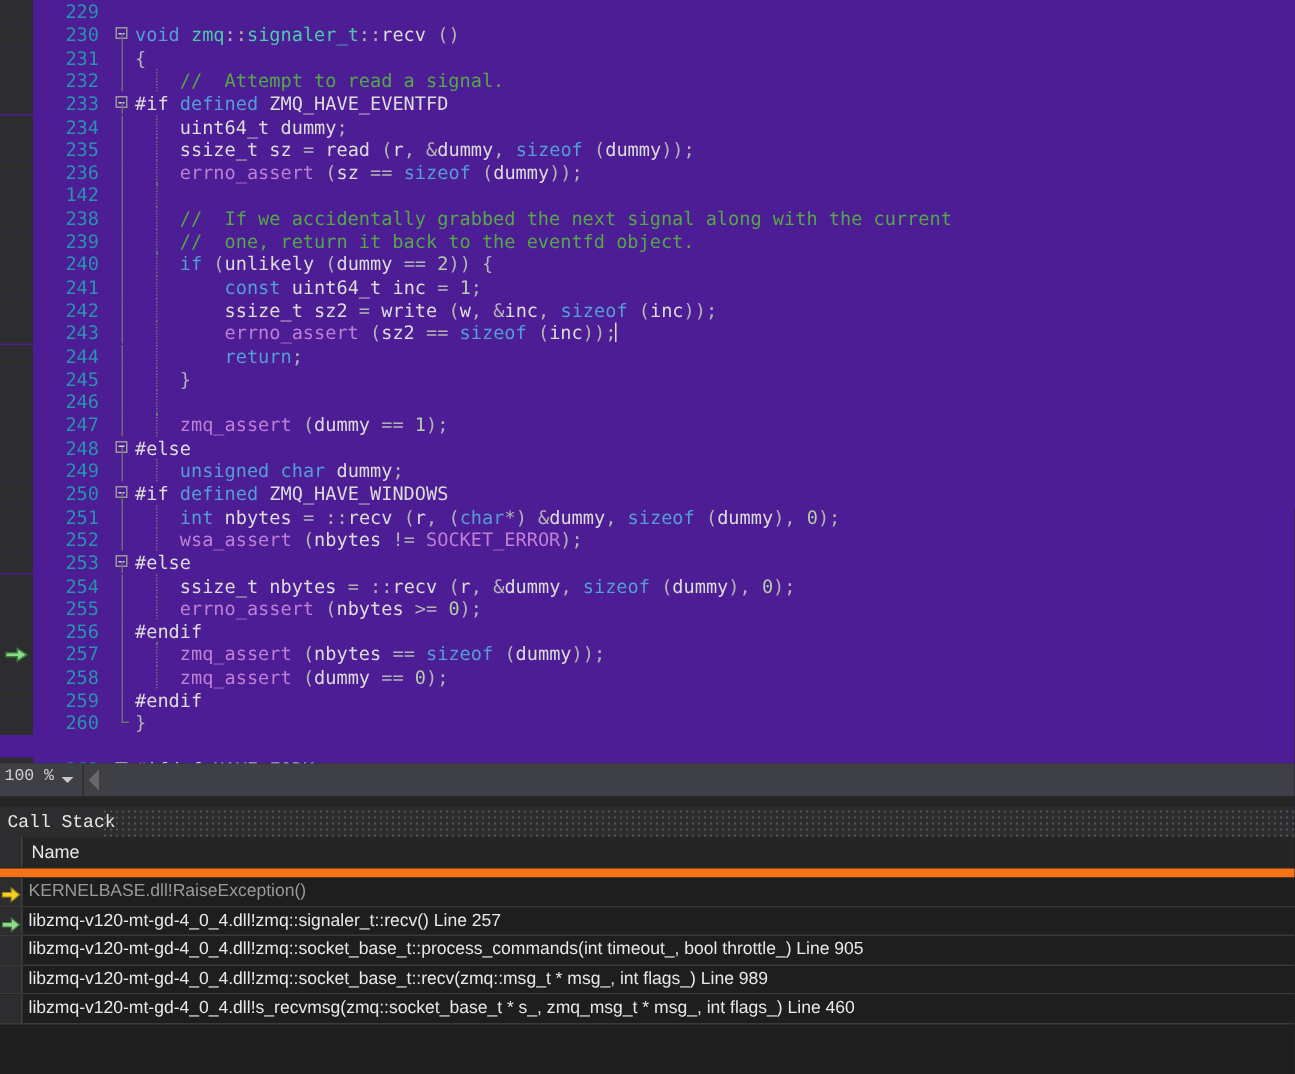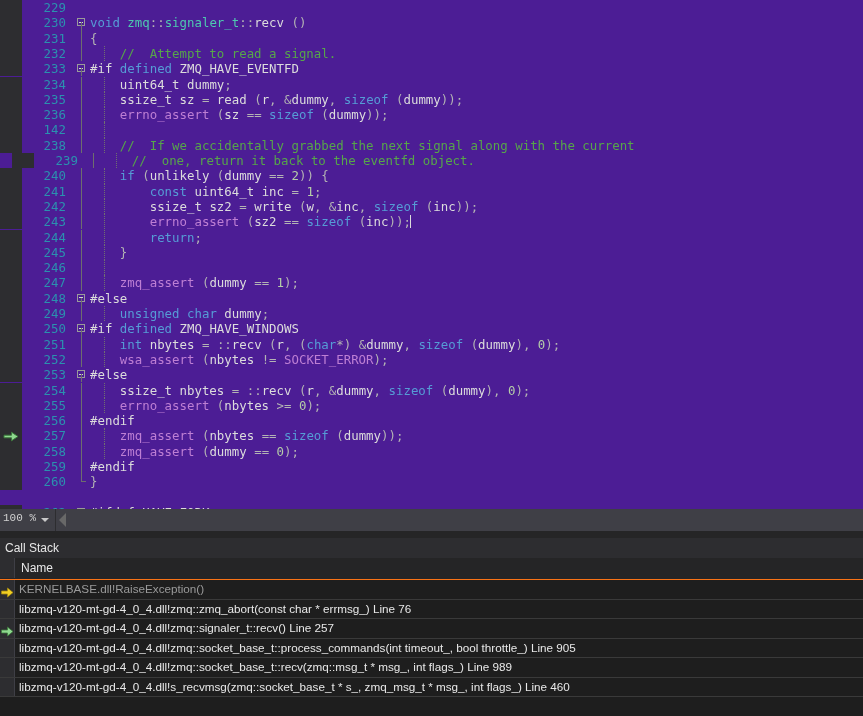--- a/index.html
+++ b/index.html
@@ -210,21 +210,21 @@
     width: 863px;
     height: 20px;
     background: #2d2d30;
   }
   #cs-title {
     position: absolute;
     left: 5px;
     top: 3px;
     font-size: 12px;
     color: #e6e6e6;
-    font-family: Liberation Sans, sans-serif;
+    font-family: Liberation Mono, monospace;
   }
   #cs-dots {
     position: absolute;
     left: 68px;
     top: 0px;
     right: 0;
     height: 20px;
     background-image: radial-gradient(#5a5a5a 0.6px, transparent 0.7px);
     background-size: 4px 4px;
     background-position: 0 5px;
@@ -235,21 +235,21 @@
     left: 0;
     top: 20px;
     width: 863px;
     height: 158px;
     background: #1e1e1e;
   }
   .cs-colhead {
     position: relative;
     height: 21px;
     background: #252526;
-    border-bottom: 1px solid #f97316;
+    border-bottom: 6px solid #f97316;
   }
   .cs-colhead .marker-col {
     position: absolute;
     left: 0; top: 0;
     width: 15px;
     height: 20px;
     background: #2d2d30;
     border-right: 1px solid #3f3f46;
     box-sizing: border-box;
   }
@@ -302,21 +302,21 @@
       <div class="line" style="top:0px;position:absolute;left:0;width:863px"><span class="ind-margin"></span><span class="gutter">229</span><span class="fold"></span><span class="txt"></span></div>
       <div class="line" style="top:15.3px;position:absolute;left:0;width:863px"><span class="ind-margin"></span><span class="gutter">230</span><span class="fold"><span class="fold-box"></span><span class="fold-line half-top"></span></span><span class="txt"><span class="t-key">void</span> <span class="t-type">zmq</span><span class="t-op">::</span><span class="t-type">signaler_t</span><span class="t-op">::</span><span class="t-plain">recv</span> <span class="t-op">()</span></span></div>
       <div class="line" style="top:30.6px;position:absolute;left:0;width:863px"><span class="ind-margin"></span><span class="gutter">231</span><span class="fold"><span class="fold-line"></span></span><span class="txt"><span class="t-op">{</span></span></div>
       <div class="line" style="top:45.900000000000006px;position:absolute;left:0;width:863px"><span class="ind-margin"></span><span class="gutter">232</span><span class="fold"><span class="fold-line"></span></span><span class="iguide" style="left:104px"></span><span class="txt">    <span class="t-cmt">//  Attempt to read a signal.</span></span></div>
       <div class="line" style="top:61.2px;position:absolute;left:0;width:863px"><span class="ind-margin"></span><span class="gutter">233</span><span class="fold"><span class="fold-box"></span><span class="fold-line half-top"></span></span><span class="txt"><span class="t-pp">#if</span> <span class="t-key">defined</span> <span class="t-plain">ZMQ_HAVE_EVENTFD</span></span></div>
       <div class="line" style="top:76.5px;position:absolute;left:0;width:863px"><span class="ind-margin"></span><span class="gutter">234</span><span class="fold"><span class="fold-line"></span></span><span class="iguide" style="left:104px"></span><span class="txt">    <span class="t-plain">uint64_t</span> <span class="t-plain">dummy</span><span class="t-op">;</span></span></div>
       <div class="line" style="top:91.80000000000001px;position:absolute;left:0;width:863px"><span class="ind-margin"></span><span class="gutter">235</span><span class="fold"><span class="fold-line"></span></span><span class="iguide" style="left:104px"></span><span class="txt">    <span class="t-plain">ssize_t</span> <span class="t-plain">sz</span> <span class="t-op">=</span> <span class="t-plain">read</span> <span class="t-op">(</span><span class="t-plain">r</span><span class="t-op">,</span> <span class="t-op">&amp;</span><span class="t-plain">dummy</span><span class="t-op">,</span> <span class="t-key">sizeof</span> <span class="t-op">(</span><span class="t-plain">dummy</span><span class="t-op">));</span></span></div>
       <div class="line" style="top:107.10000000000001px;position:absolute;left:0;width:863px"><span class="ind-margin"></span><span class="gutter">236</span><span class="fold"><span class="fold-line"></span></span><span class="iguide" style="left:104px"></span><span class="txt">    <span class="t-macro">errno_assert</span> <span class="t-op">(</span><span class="t-plain">sz</span> <span class="t-op">==</span> <span class="t-key">sizeof</span> <span class="t-op">(</span><span class="t-plain">dummy</span><span class="t-op">));</span></span></div>
       <div class="line" style="top:122.4px;position:absolute;left:0;width:863px"><span class="ind-margin"></span><span class="gutter">142</span><span class="fold"><span class="fold-line"></span></span><span class="iguide" style="left:104px"></span><span class="txt"></span></div>
       <div class="line" style="top:137.70000000000002px;position:absolute;left:0;width:863px"><span class="ind-margin"></span><span class="gutter">238</span><span class="fold"><span class="fold-line"></span></span><span class="iguide" style="left:104px"></span><span class="txt">    <span class="t-cmt">//  If we accidentally grabbed the next signal along with the current</span></span></div>
-      <div class="line" style="top:153px;position:absolute;left:12px;width:746px"><span class="ind-margin"></span><span class="gutter">239</span><span class="fold"><span class="fold-line"></span></span><span class="iguide" style="left:104px"></span><span class="txt">    <span class="t-cmt">//  one, return it back to the eventfd object.</span></span></div>
+      <div class="line" style="top:153px;position:absolute;left:0;width:746px"><span class="ind-margin"></span><span class="gutter">239</span><span class="fold"><span class="fold-line"></span></span><span class="iguide" style="left:104px"></span><span class="txt">    <span class="t-cmt">//  one, return it back to the eventfd object.</span></span></div>
       <div class="line" style="top:168.3px;position:absolute;left:0;width:863px"><span class="ind-margin"></span><span class="gutter">240</span><span class="fold"><span class="fold-line"></span></span><span class="iguide" style="left:104px"></span><span class="txt">    <span class="t-key">if</span> <span class="t-op">(</span><span class="t-plain">unlikely</span> <span class="t-op">(</span><span class="t-plain">dummy</span> <span class="t-op">==</span> <span class="t-num">2</span><span class="t-op">))</span> <span class="t-op">{</span></span></div>
       <div class="line" style="top:183.60000000000002px;position:absolute;left:0;width:863px"><span class="ind-margin"></span><span class="gutter">241</span><span class="fold"><span class="fold-line"></span></span><span class="iguide" style="left:104px"></span><span class="txt">        <span class="t-key">const</span> <span class="t-plain">uint64_t</span> <span class="t-plain">inc</span> <span class="t-op">=</span> <span class="t-num">1</span><span class="t-op">;</span></span></div>
       <div class="line" style="top:198.9px;position:absolute;left:0;width:863px"><span class="ind-margin"></span><span class="gutter">242</span><span class="fold"><span class="fold-line"></span></span><span class="iguide" style="left:104px"></span><span class="txt">        <span class="t-plain">ssize_t</span> <span class="t-plain">sz2</span> <span class="t-op">=</span> <span class="t-plain">write</span> <span class="t-op">(</span><span class="t-plain">w</span><span class="t-op">,</span> <span class="t-op">&amp;</span><span class="t-plain">inc</span><span class="t-op">,</span> <span class="t-key">sizeof</span> <span class="t-op">(</span><span class="t-plain">inc</span><span class="t-op">));</span></span></div>
       <div class="line" style="top:214.20000000000002px;position:absolute;left:0;width:863px"><span class="ind-margin"></span><span class="gutter">243</span><span class="fold"><span class="fold-line"></span></span><span class="iguide" style="left:104px"></span><span class="txt">        <span class="t-macro">errno_assert</span> <span class="t-op">(</span><span class="t-plain">sz2</span> <span class="t-op">==</span> <span class="t-key">sizeof</span> <span class="t-op">(</span><span class="t-plain">inc</span><span class="t-op">));</span><span class="caret"></span></span></div>
       <div class="line" style="top:229.5px;position:absolute;left:0;width:863px"><span class="ind-margin"></span><span class="gutter">244</span><span class="fold"><span class="fold-line"></span></span><span class="iguide" style="left:104px"></span><span class="txt">        <span class="t-key">return</span><span class="t-op">;</span></span></div>
       <div class="line" style="top:244.8px;position:absolute;left:0;width:863px"><span class="ind-margin"></span><span class="gutter">245</span><span class="fold"><span class="fold-line"></span></span><span class="iguide" style="left:104px"></span><span class="txt">    <span class="t-op">}</span></span></div>
       <div class="line" style="top:260.1px;position:absolute;left:0;width:863px"><span class="ind-margin"></span><span class="gutter">246</span><span class="fold"><span class="fold-line"></span></span><span class="iguide" style="left:104px"></span><span class="txt"></span></div>
       <div class="line" style="top:275.40000000000003px;position:absolute;left:0;width:863px"><span class="ind-margin"></span><span class="gutter">247</span><span class="fold"><span class="fold-line"></span></span><span class="iguide" style="left:104px"></span><span class="txt">    <span class="t-macro">zmq_assert</span> <span class="t-op">(</span><span class="t-plain">dummy</span> <span class="t-op">==</span> <span class="t-num">1</span><span class="t-op">);</span></span></div>
       <div class="line" style="top:290.7px;position:absolute;left:0;width:863px"><span class="ind-margin"></span><span class="gutter">248</span><span class="fold"><span class="fold-box"></span><span class="fold-line half-top"></span></span><span class="txt"><span class="t-pp">#else</span></span></div>
       <div class="line" style="top:306px;position:absolute;left:0;width:863px"><span class="ind-margin"></span><span class="gutter">249</span><span class="fold"><span class="fold-line"></span></span><span class="iguide" style="left:104px"></span><span class="txt">    <span class="t-key">unsigned</span> <span class="t-key">char</span> <span class="t-plain">dummy</span><span class="t-op">;</span></span></div>
@@ -361,24 +361,20 @@
     <div id="cs-rows">
         <div class="cs-row external">
           <span class="marker-col">
             <span class="cs-marker"><svg viewBox="0 0 13 11" width="13" height="11">
                 <path d="M0.5 4 H6.5 V1 L12 5.5 L6.5 10 V7 H0.5 Z" fill="#f2d024" stroke="#a5890f" stroke-width="0.8"></path>
               </svg></span>
           </span>
           <span class="frame-text">KERNELBASE.dll!RaiseException()</span>
         </div>
         <div class="cs-row">
-          <span class="marker-col"></span>
-          <span class="frame-text">libzmq-v120-mt-gd-4_0_4.dll!zmq::zmq_abort(const char * errmsg_) Line 76</span>
-        </div>
-        <div class="cs-row">
           <span class="marker-col">
             <span class="cs-marker"><svg viewBox="0 0 13 11" width="13" height="11">
                 <path d="M0.5 4 H6.5 V1 L12 5.5 L6.5 10 V7 H0.5 Z" fill="#8fd98f" stroke="#3c7a3c" stroke-width="0.8"></path>
               </svg></span>
           </span>
           <span class="frame-text">libzmq-v120-mt-gd-4_0_4.dll!zmq::signaler_t::recv() Line 257</span>
         </div>
         <div class="cs-row">
           <span class="marker-col"></span>
           <span class="frame-text">libzmq-v120-mt-gd-4_0_4.dll!zmq::socket_base_t::process_commands(int timeout_, bool throttle_) Line 905</span>

